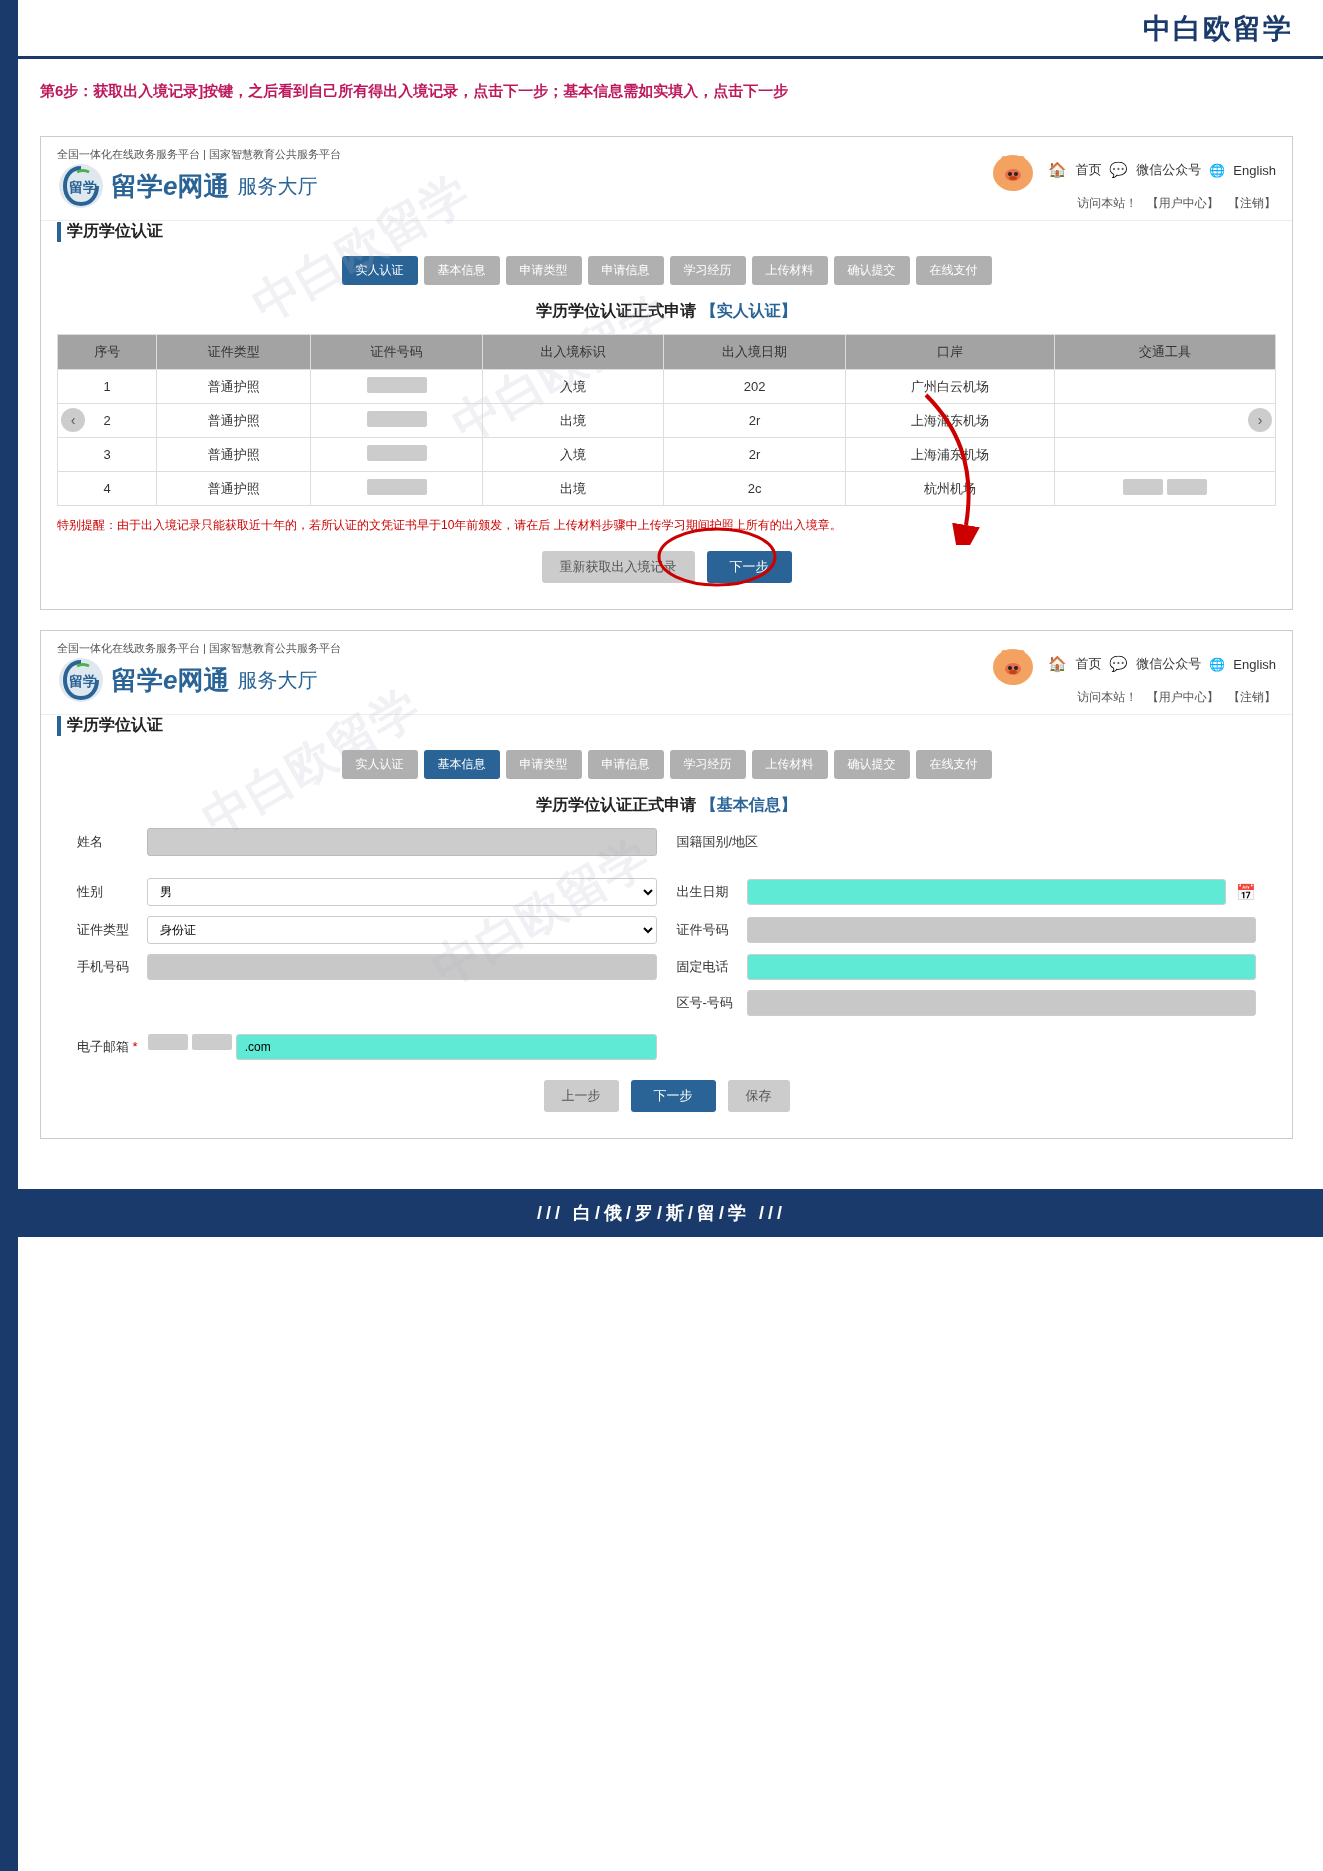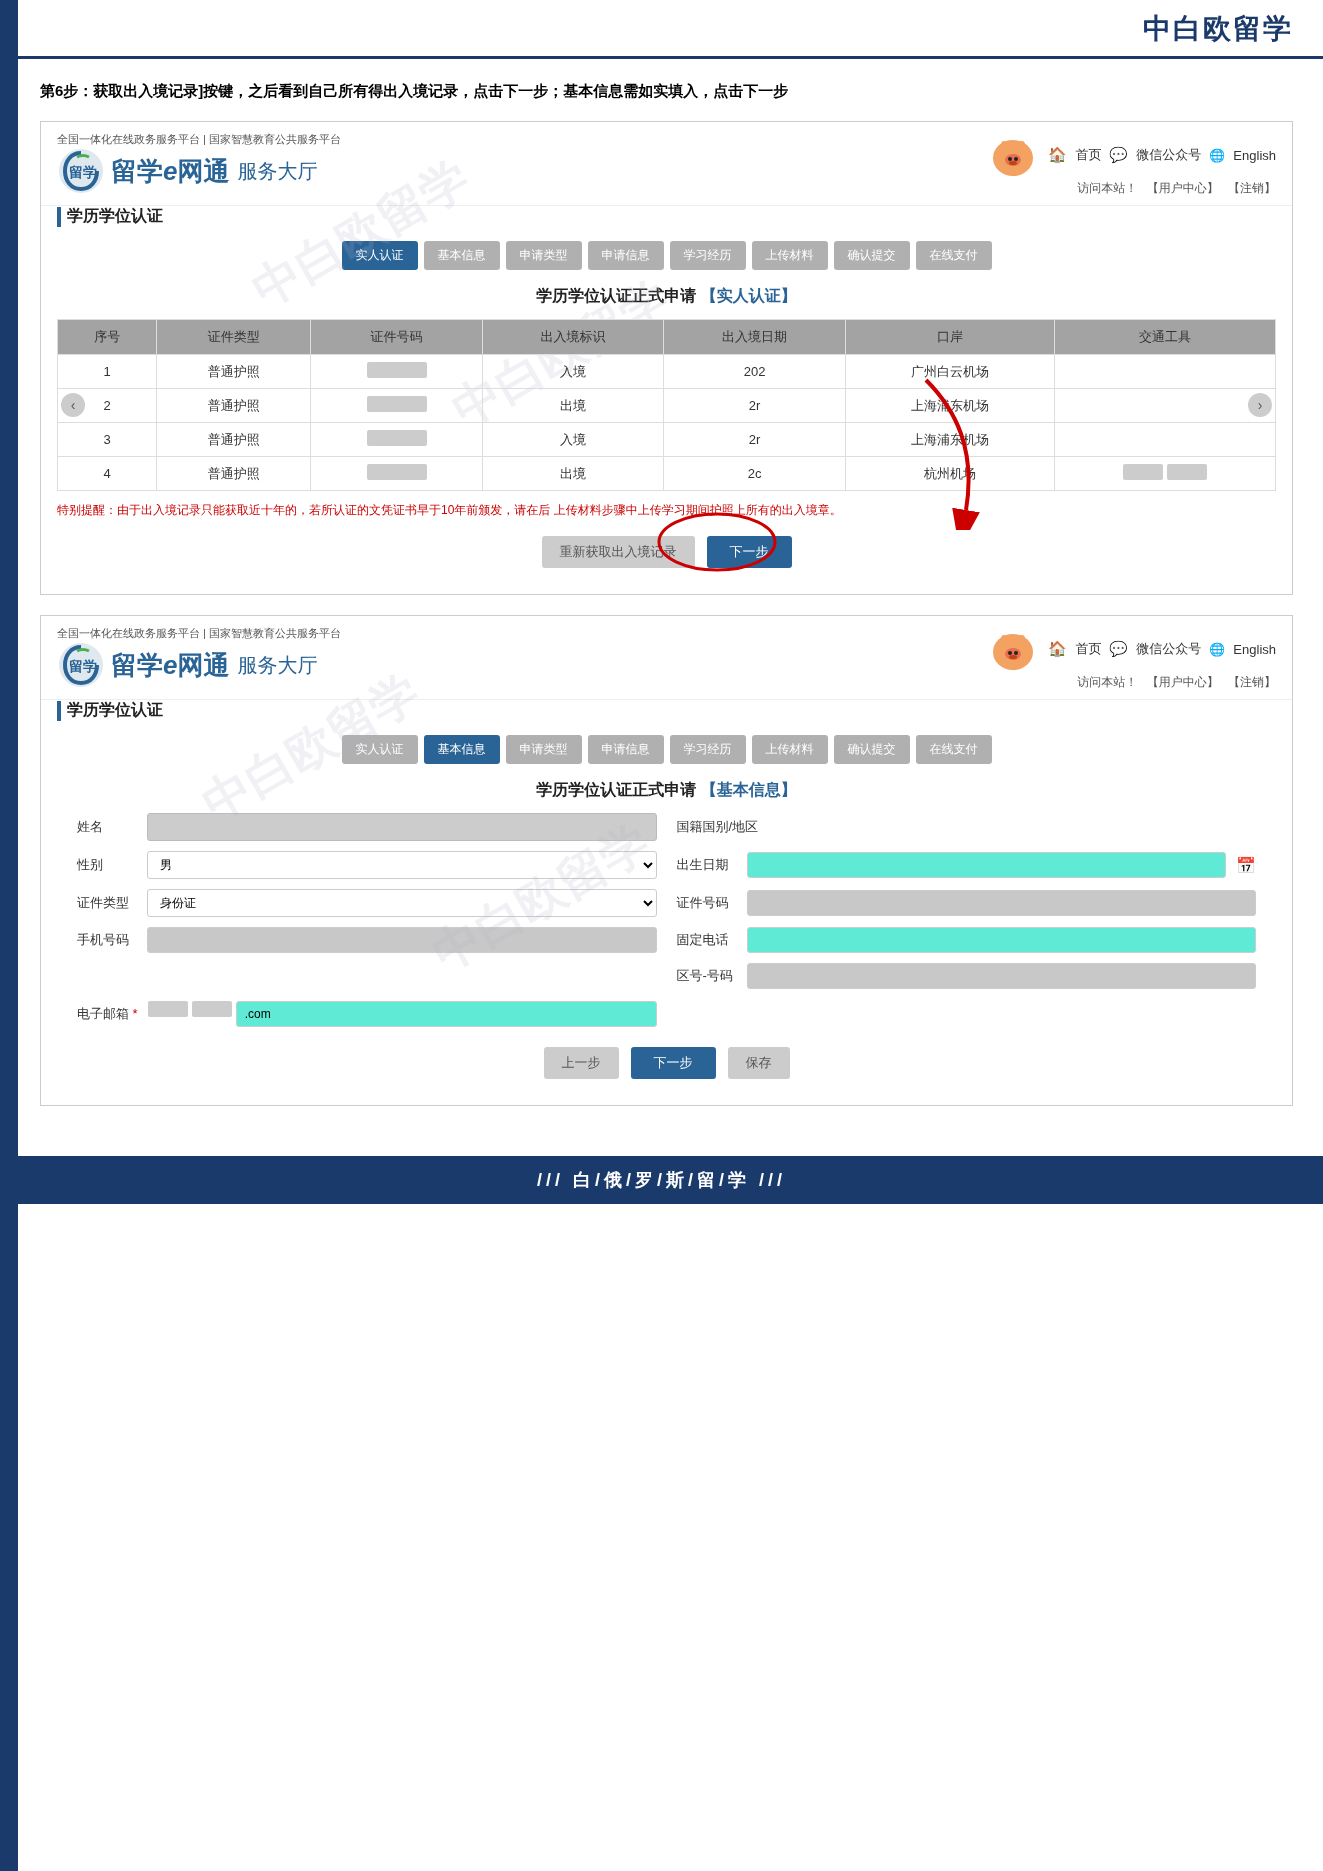--- a/index.html
+++ b/index.html
@@ -37,22 +37,22 @@
       background: #1a3a6b;
     }
 
     .main-content {
       padding: 20px 30px 20px 40px;
     }
 
     .step-title {
       font-size: 15px;
       font-weight: bold;
-      color: #000000;
-      margin-bottom: 18px;
+      color: #be185d;
+      margin-bottom: 33px;
       line-height: 1.6;
     }
 
     
     .screenshot-panel {
       border: 1px solid #ccc;
       margin-bottom: 20px;
       background: #fff;
       position: relative;
       overflow: hidden;
@@ -585,21 +585,21 @@
         <div class="step-tab">在线支付</div>
       </div>
 
       <div class="form-title">
         <span>学历学位认证正式申请</span>
         <span class="highlight-blue">【基本信息】</span>
       </div>
 
       <div style="padding:0 20px;">
 
-        <div style="display:flex;gap:20px;margin-bottom:10px;">
+        <div style="display:flex;gap:20px;margin-bottom:22px;">
           <div class="form-row" style="flex:1;">
             <span class="form-label">姓名</span>
             <div style="flex:1;height:28px;background:#ccc;border-radius:3px;border:1px solid #bbb;"></div>
           </div>
           <div class="form-row" style="flex:1;">
             <span class="form-label">国籍国别/地区</span>
           </div>
         </div>
 
         <div style="display:flex;gap:20px;margin-bottom:10px;">
@@ -634,21 +634,21 @@
           <div class="form-row" style="flex:1;">
             <span class="form-label">手机号码</span>
             <input class="form-input blurred-input" type="text" style="flex: 1 1 0%;">
           </div>
           <div class="form-row" style="flex:1;">
             <span class="form-label">固定电话</span>
             <input class="form-input" type="text" style="flex: 1 1 0%;">
           </div>
         </div>
 
-        <div style="display:flex;gap:20px;margin-bottom:12px;">
+        <div style="display:flex;gap:20px;margin-bottom:18px;">
           <div class="form-row" style="flex:1;visibility:hidden;">
           </div>
           <div class="form-row" style="flex:1;">
             <span class="form-label">区号-号码</span>
             <input class="form-input blurred-input" type="text" style="flex: 1 1 0%;">
           </div>
         </div>
 
         <div style="display:flex;gap:20px;margin-bottom:10px;">
           <div class="form-row" style="flex:1;">

